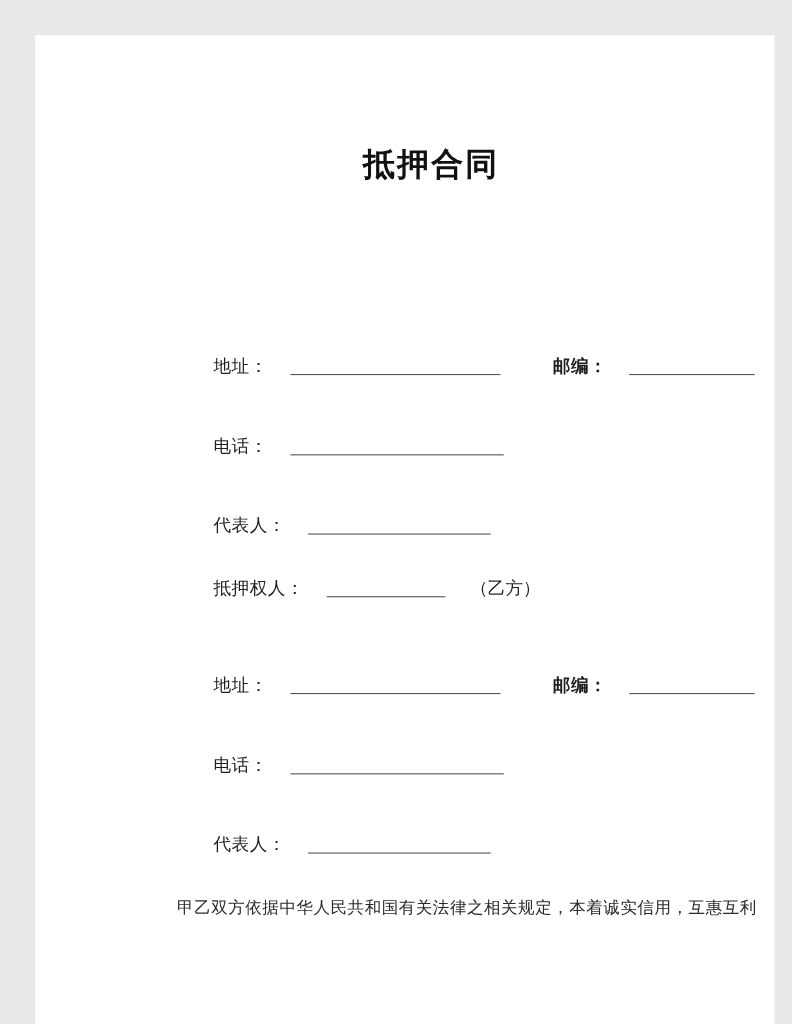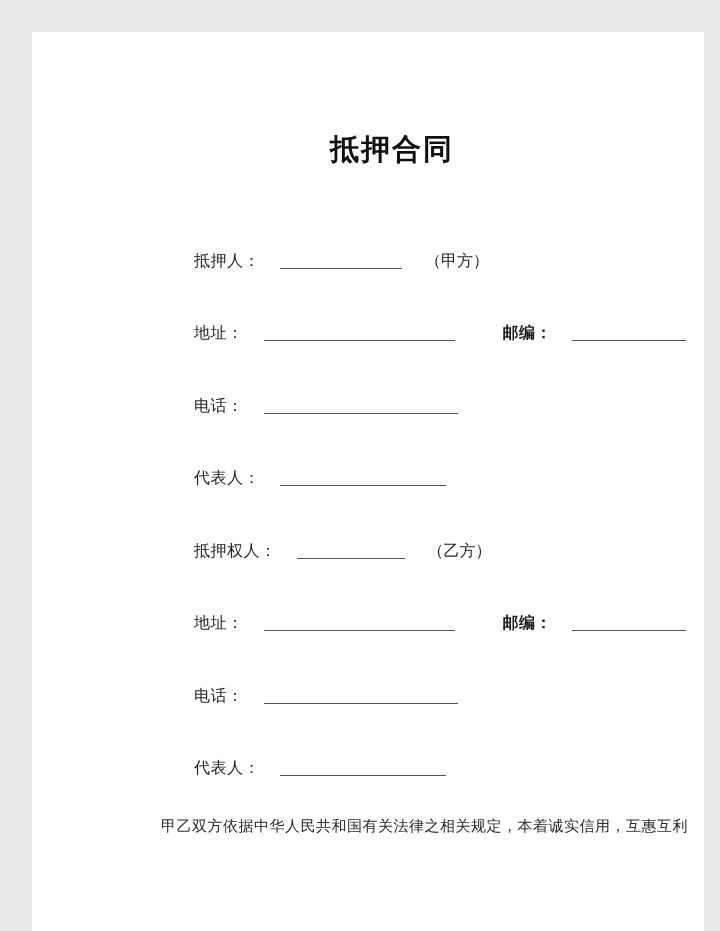--- a/index.html
+++ b/index.html
@@ -54,37 +54,34 @@
   }
   .indent { text-indent:2em; }
 </style>
 </head>
 <body>
 
 <div class="page">
 
   <div class="doc-title">抵押合同</div>
 
-  <div class="row" style="top:188px">
-    <span class="label">抵押人：</span><span class="blank" style="width:122px"></span><span class="suffix">（甲方）</span>
-  </div>
 
   <div class="row" style="top:260px">
     <span class="label">地址：</span><span class="blank" style="width:191px"></span><span class="label second-label">邮编：</span><span class="blank" style="width:114px"></span>
   </div>
 
   <div class="row" style="top:333px">
     <span class="label">电话：</span><span class="blank" style="width:194px"></span>
   </div>
 
   <div class="row" style="top:405px">
     <span class="label">代表人：</span><span class="blank" style="width:166px"></span>
   </div>
 
-  <div class="row" style="top:478px">
+  <div class="row" style="top:462px">
     <span class="label">抵押权人：</span><span class="blank" style="width:108px"></span><span class="suffix">（乙方）</span>
   </div>
 
   <div class="row" style="top:550px">
     <span class="label">地址：</span><span class="blank" style="width:191px"></span><span class="label second-label">邮编：</span><span class="blank" style="width:114px"></span>
   </div>
 
   <div class="row" style="top:623px">
     <span class="label">电话：</span><span class="blank" style="width:194px"></span>
   </div>

